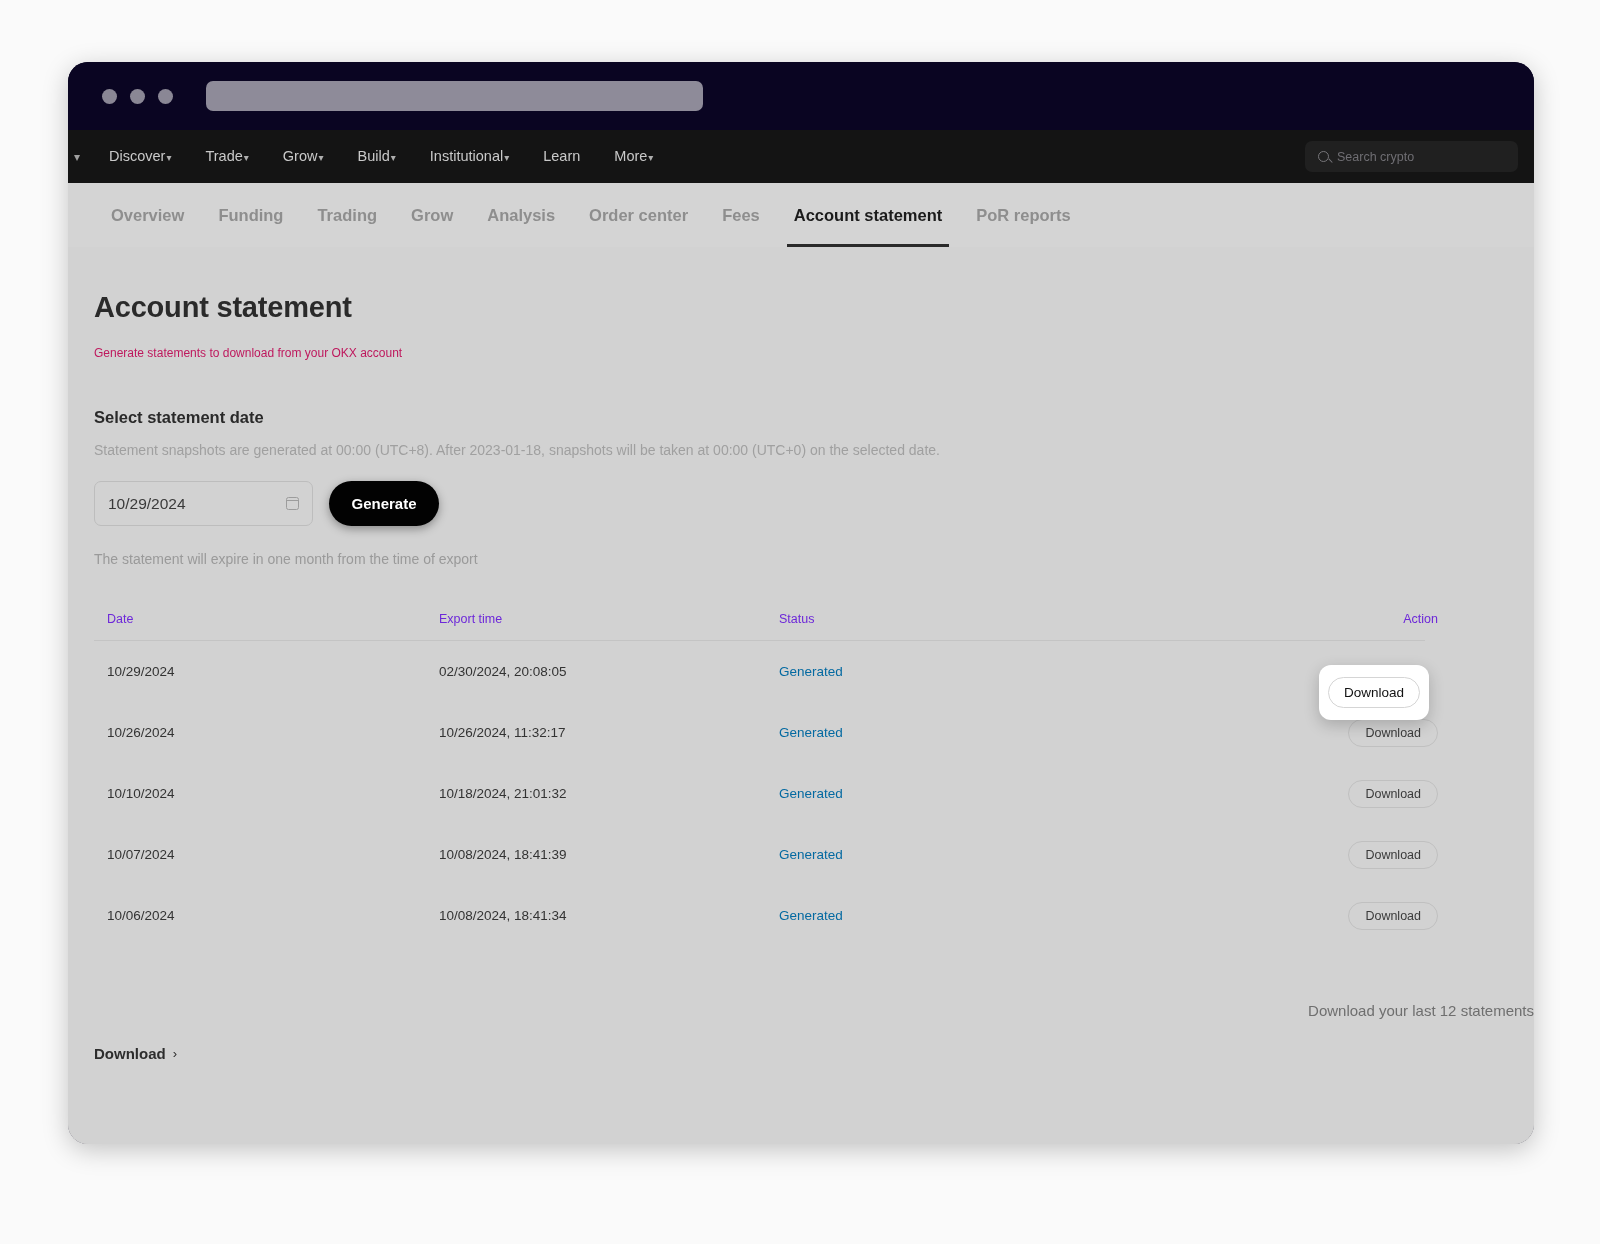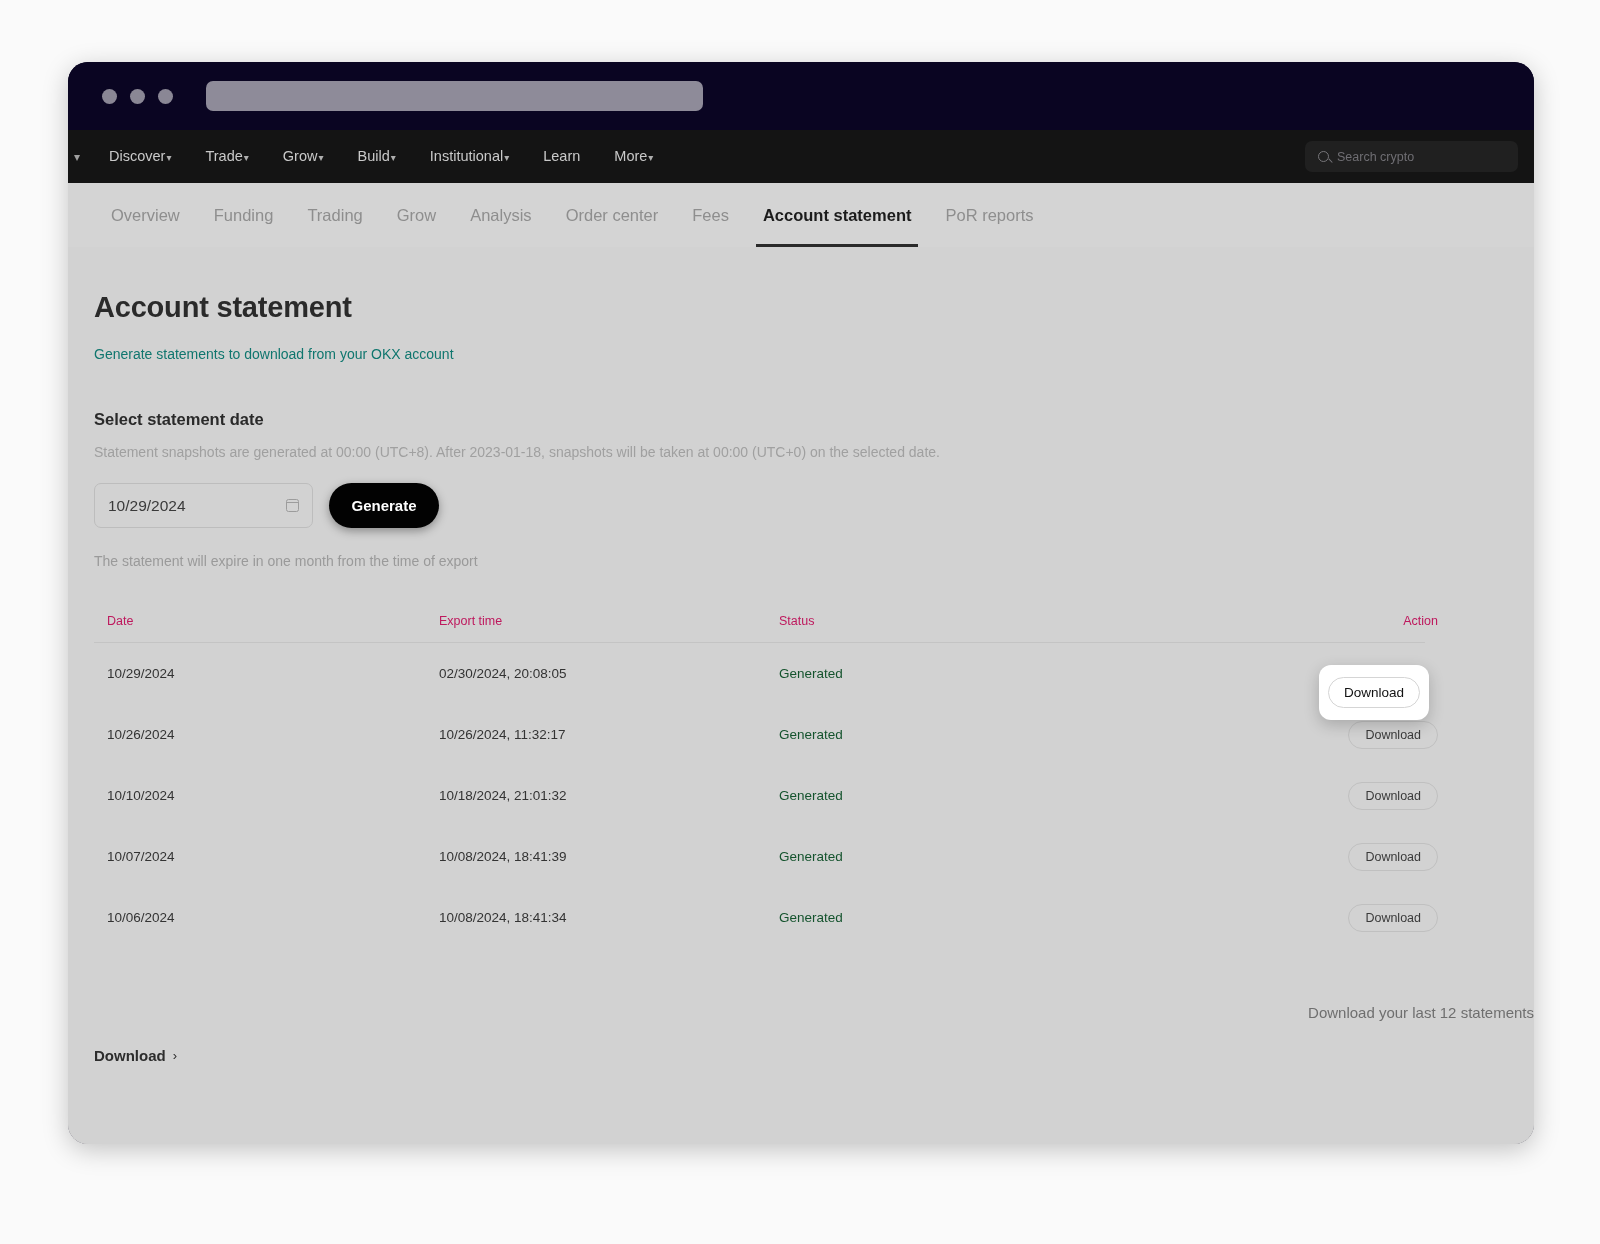--- a/index.html
+++ b/index.html
@@ -134,20 +134,21 @@
   }
   .tab {
     position: relative;
     height: 64px;
     display: flex;
     align-items: center;
     padding: 0 17px;
     font-size: 16.5px;
     color: #8e8e8e;
     white-space: nowrap;
+    font-weight: bold;
   }
   .tab.active { color: #1b1b1b; font-weight: bold; }
   .tab.active::after {
     content: "";
     position: absolute;
     left: 10px; right: 10px;
     bottom: 0;
     height: 3px;
     background: #2a2a2a;
   }
@@ -162,22 +163,22 @@
   }
 
   .page-title {
     font-size: 29px;
     font-weight: bold;
     color: #2a2a2a;
     letter-spacing: -0.2px;
   }
   .page-sub {
     margin-top: 22px;
-    font-size: 14px;
-    color: #0f766e;
+    font-size: 12px;
+    color: #be185d;
   }
 
   .section-title {
     margin-top: 48px;
     font-size: 16.5px;
     font-weight: bold;
     color: #2a2a2a;
   }
   .section-desc {
     margin-top: 15px;
@@ -249,30 +250,30 @@
     grid-template-columns: 332px 340px 570px 89px;
     align-items: center;
   }
   .thead {
     height: 44px;
     border-bottom: 1px solid #c4c4c4;
     padding-left: 13px;
   }
   .thead div {
     font-size: 12.5px;
-    color: #be185d;
+    color: #6d28d9;
   }
   .thead .th-action { text-align: right; }
 
   .trow {
     height: 61px;
     padding-left: 13px;
   }
   .td-date, .td-time { font-size: 13.5px; color: #333333; }
-  .td-status { font-size: 13.5px; color: #14532d; }
+  .td-status { font-size: 13.5px; color: #0369a1; }
   .td-action { display: flex; justify-content: flex-end; }
 
   .dl-btn {
     border: 1px solid #c0c0c0;
     border-radius: 16px;
     background: transparent;
     color: #3a3a3a;
     font-size: 12.5px;
     padding: 6px 16px;
     cursor: pointer;

